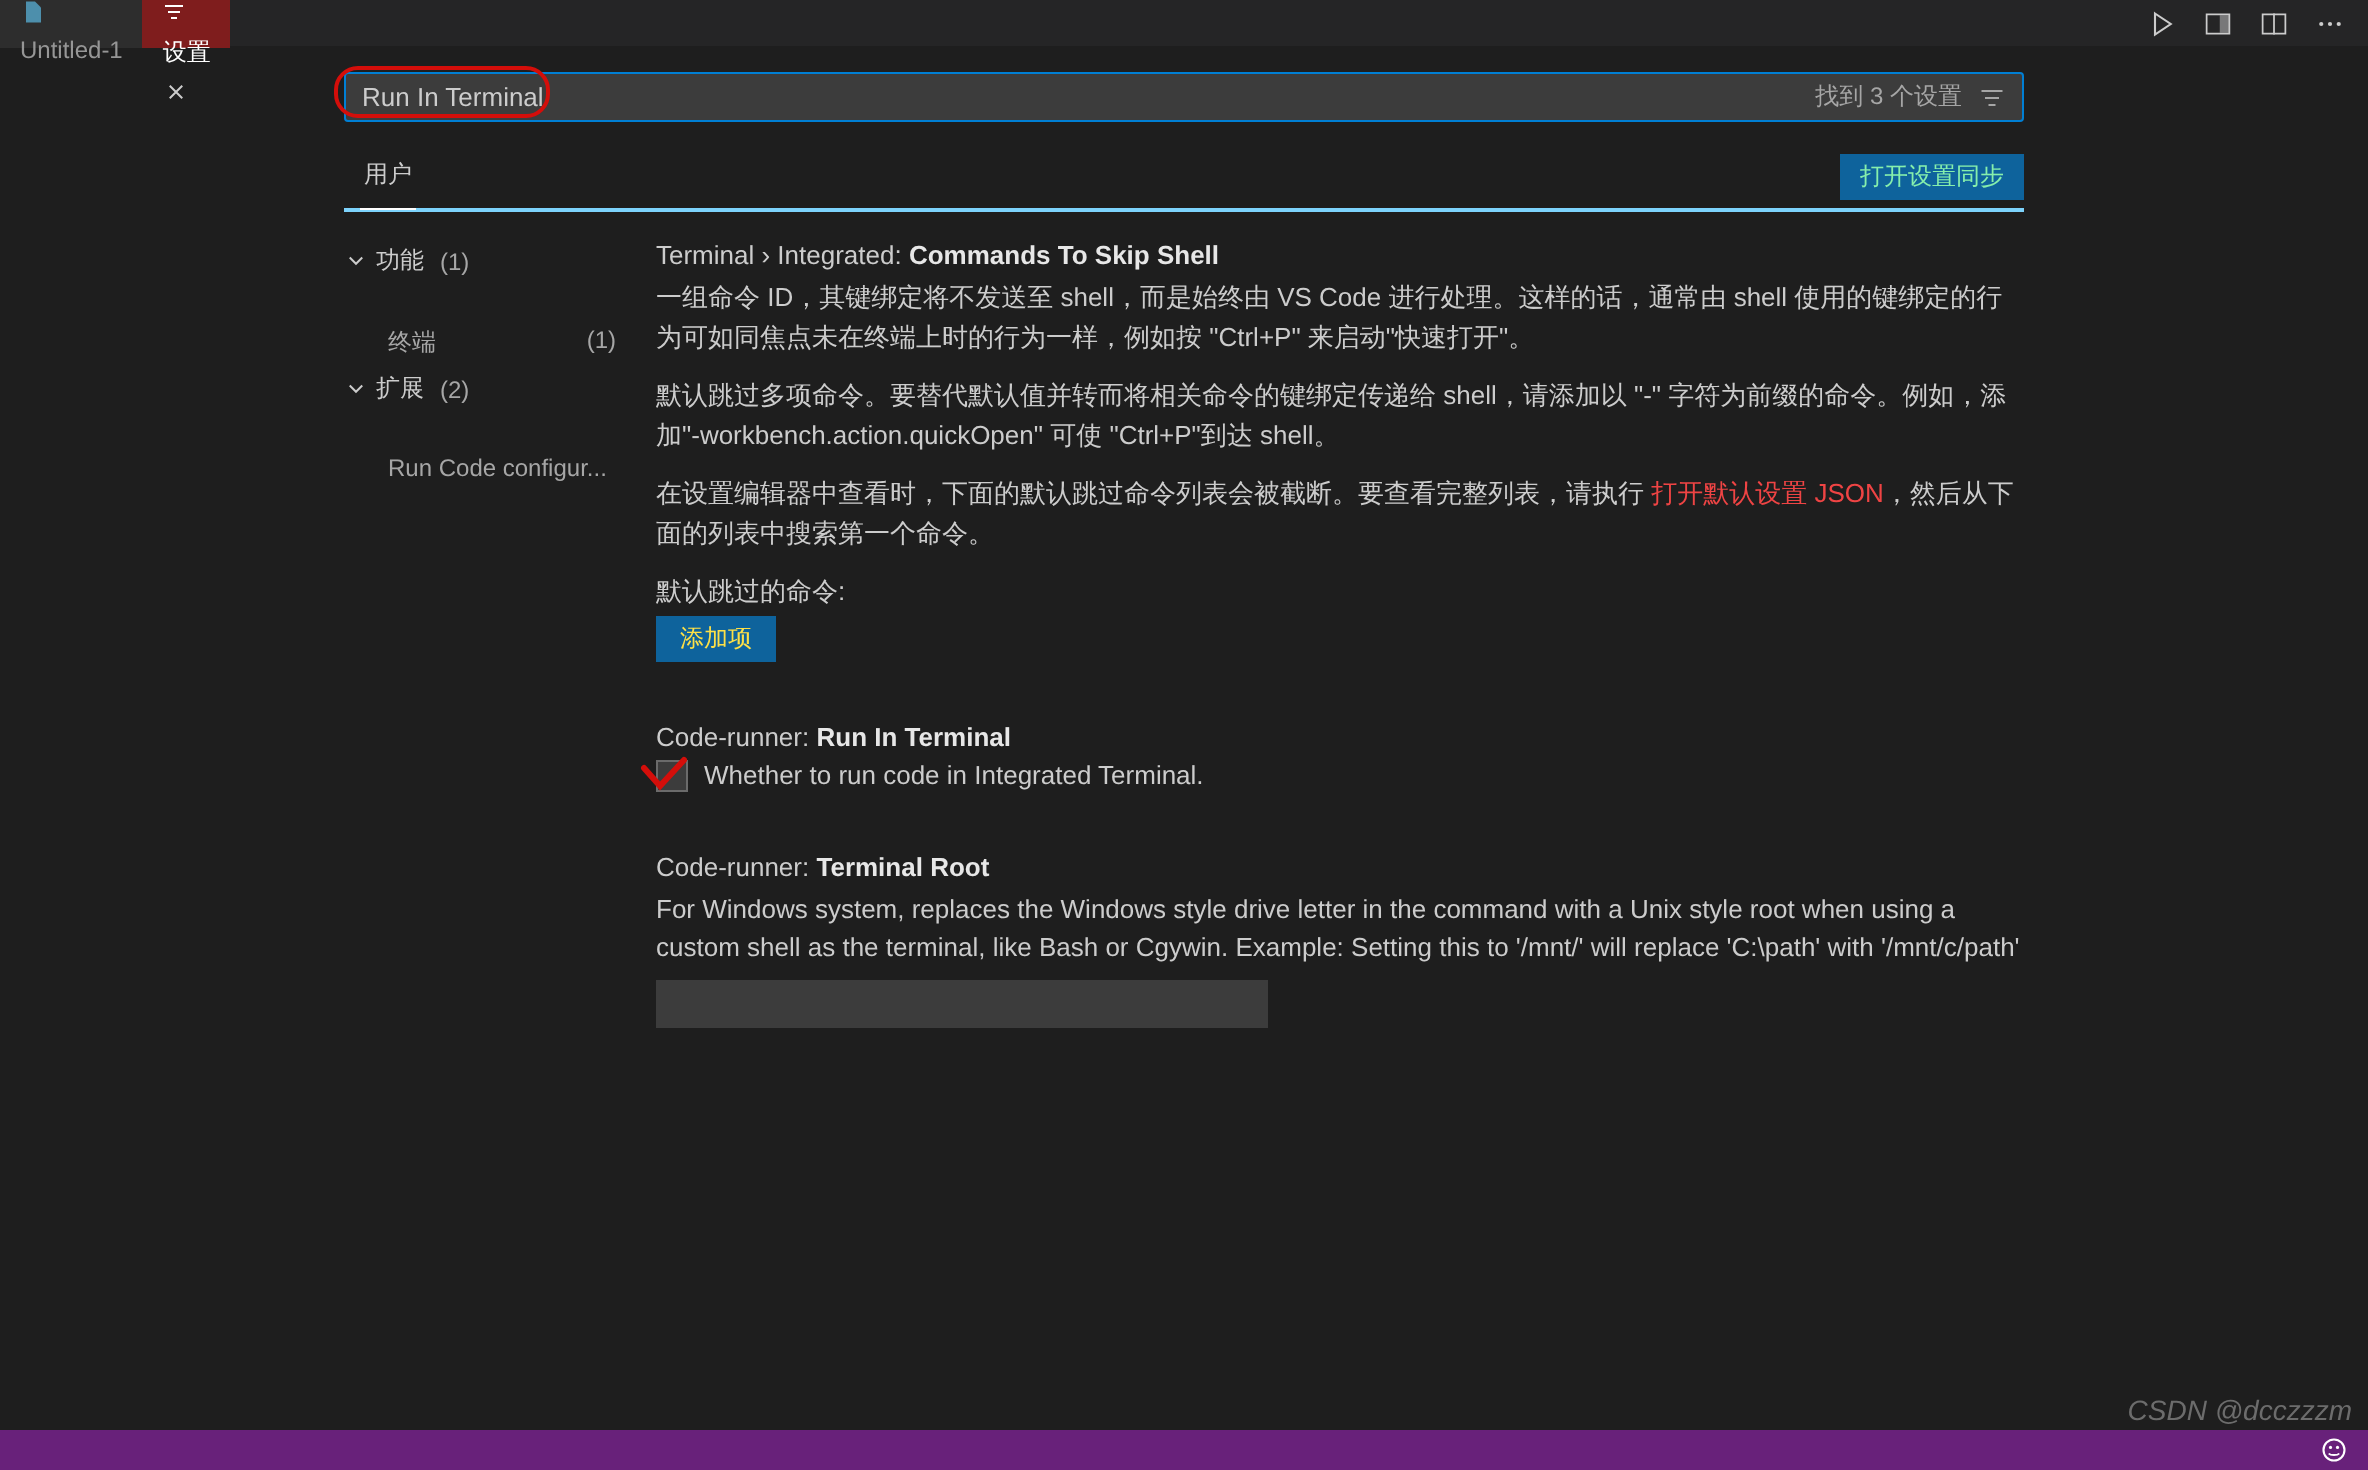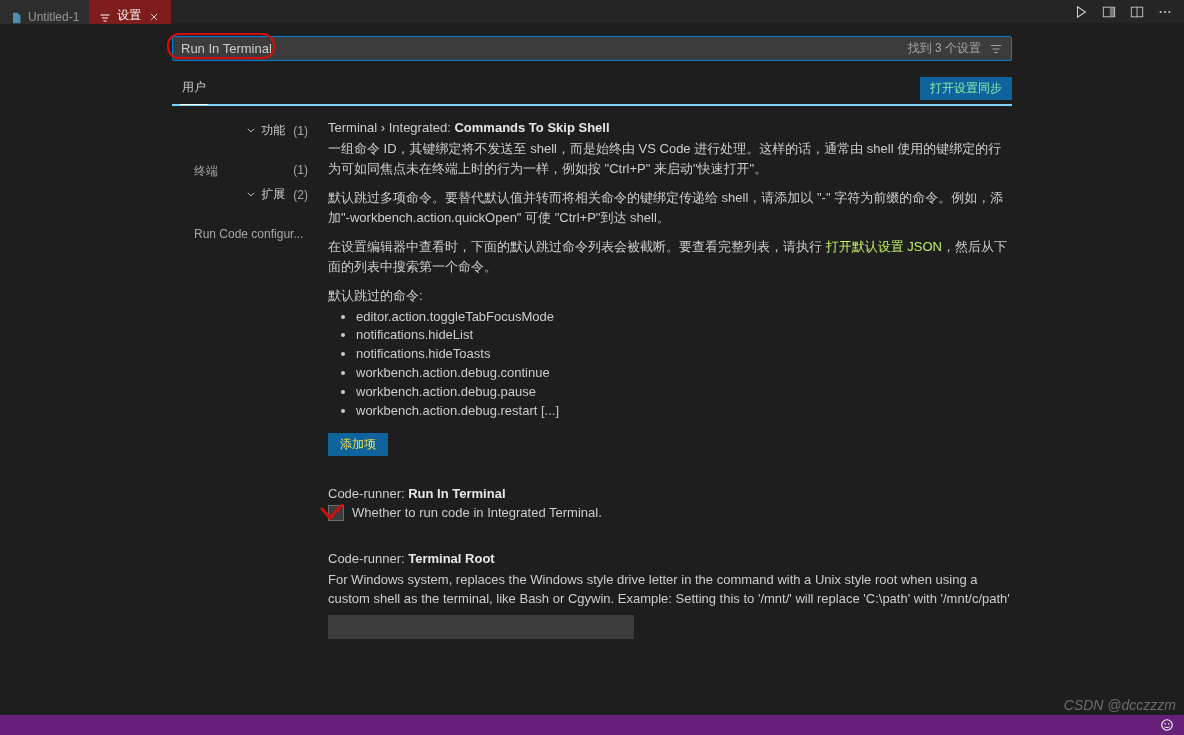--- a/index.html
+++ b/index.html
@@ -15,27 +15,28 @@
     }
     .tabbar {
       display: flex;
       align-items: center;
       height: 24px;
       background: #252526;
       border-bottom: 1px solid #1e1e1e;
     }
     .tab {
       display: flex;
-      align-items: flex-end;
+      align-items: flex-start;
       padding: 0 10px;
       height: 24px;
       background: #2d2d2d;
       color: #969696;
       gap: 6px;
       font-size: 12px;
+      flex-direction: column;
     }
     .tab.active {
       background: #7f1d1d;
       color: #ffffff;
     }
     .tab-close {
       width: 14px;
       height: 14px;
       display: flex;
       align-items: center;
@@ -141,21 +142,20 @@
     }
     .toc-group {
       margin-bottom: 2px;
     }
     .toc-group-header {
       display: flex;
       align-items: center;
       gap: 4px;
       padding: 2px 0;
       color: #cccccc;
-      justify-content: flex-end;
     }
     .toc-chevron {
       width: 12px;
       display: inline-block;
       text-align: center;
       color: #cccccc;
     }
     .toc-item {
       padding: 2px 0 2px 22px;
       color: #a6a6a6;
@@ -181,21 +181,21 @@
       margin-bottom: 4px;
     }
     .setting-header .cat { color: #cccccc; }
     .setting-header .name { font-weight: 600; color: #e7e7e7; }
     .setting-desc {
       font-size: 13px;
       color: #cccccc;
       line-height: 1.5;
     }
     .setting-desc p { margin-bottom: 10px; }
-    .link { color: #bef264; }
+    .link { color: #ef4444; }
     .bullet-list {
       list-style: disc;
       padding-left: 28px;
       margin-top: 2px;
       margin-bottom: 12px;
       font-size: 13px;
       color: #cccccc;
     }
     .bullet-list li { line-height: 1.45; }
     .add-btn {
@@ -380,28 +380,20 @@
           <span class="cat">Terminal › Integrated:</span>
           <span class="name">Commands To Skip Shell</span>
         </div>
         <div class="setting-desc">
           <p>一组命令 ID，其键绑定将不发送至 shell，而是始终由 VS Code 进行处理。这样的话，通常由 shell 使用的键绑定的行为可如同焦点未在终端上时的行为一样，例如按 "Ctrl+P" 来启动"快速打开"。</p>
           <p>默认跳过多项命令。要替代默认值并转而将相关命令的键绑定传递给 shell，请添加以 "-" 字符为前缀的命令。例如，添加"-workbench.action.quickOpen" 可使 "Ctrl+P"到达 shell。</p>
           <p>
             <span>在设置编辑器中查看时，下面的默认跳过命令列表会被截断。要查看完整列表，请执行 </span><a class="link">打开默认设置 JSON</a><span>，然后从下面的列表中搜索第一个命令。</span>
           </p>
           <p style="margin-bottom:2px">默认跳过的命令:</p>
-          <ul class="bullet-list">
-            <li>editor.action.toggleTabFocusMode</li>
-            <li>notifications.hideList</li>
-            <li>notifications.hideToasts</li>
-            <li>workbench.action.debug.continue</li>
-            <li>workbench.action.debug.pause</li>
-            <li>workbench.action.debug.restart [...]</li>
-          </ul>
           <button class="add-btn">添加项</button>
         </div>
       </div>
 
       <div class="setting-block">
         <div class="setting-header">
           <span class="cat">Code-runner:</span>
           <span class="name">Run In Terminal</span>
         </div>
         <div class="checkbox-row">

